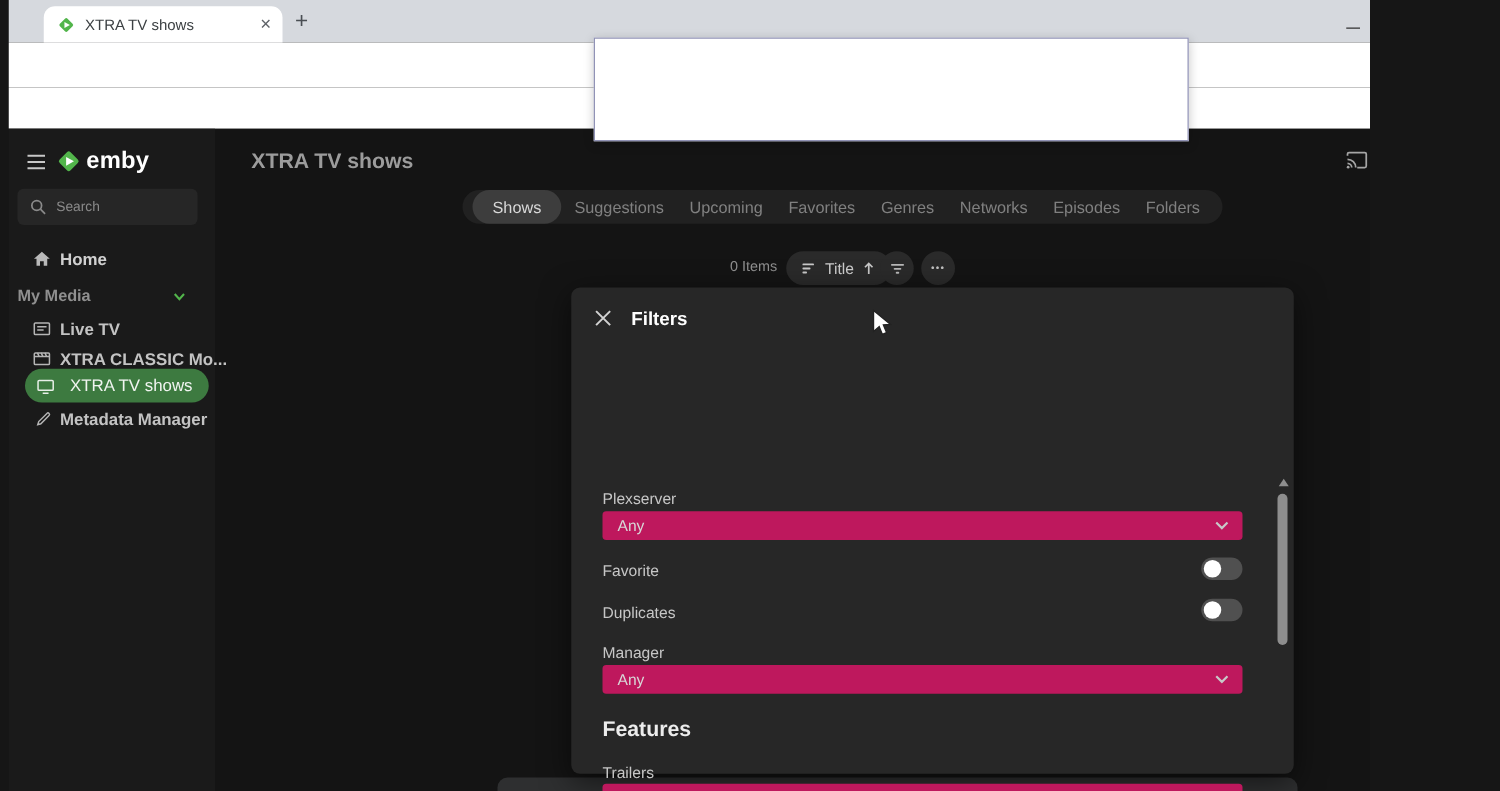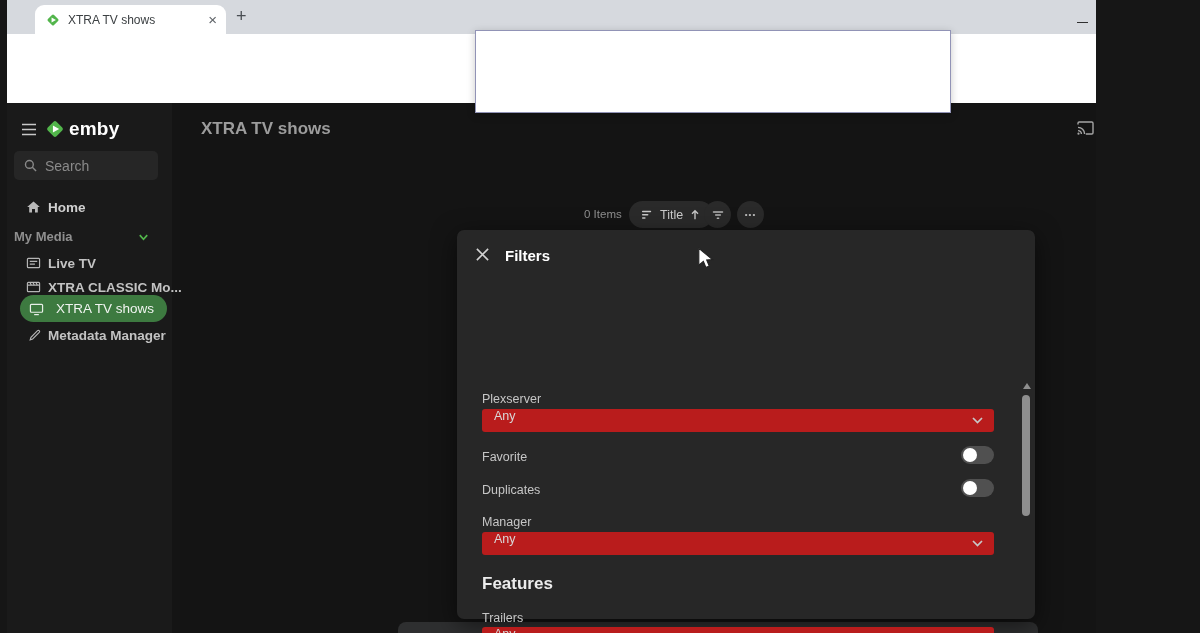--- a/index.html
+++ b/index.html
@@ -26,21 +26,21 @@
   .ecosia{background:#9fc43c;color:#223322;font-size:10px;}
   .nextpvr{background:#151515;color:#fff;font-size:9px;}
   .plexbox{width:15px;height:15px;border-radius:3px;background:#191919;display:flex;align-items:center;justify-content:center;}
   .vsep{position:absolute;width:1px;background:#d4d7da;}
   
   .page{left:0;top:103px;width:1200px;height:530px;background:#141414;}
   .sidebar{position:absolute;left:0;top:0;width:172px;height:530px;background:#1a1a1a;}
   .brand{position:absolute;left:45px;top:15px;display:flex;align-items:center;gap:4px;}
   .brand-word{font-size:19px;font-weight:bold;color:#fff;letter-spacing:.2px;}
   .searchbox{position:absolute;left:14px;top:48px;width:144px;height:29px;background:#262626;border-radius:5px;display:flex;align-items:center;padding:0 10px;box-sizing:border-box;gap:8px;}
-  .search-ph{font-size:14px;color:#8a8a8a;}
+  .search-ph{font-size:11px;color:#8a8a8a;}
   .navrow{position:absolute;left:0;width:172px;height:26px;display:flex;align-items:center;}
   .navrow .ic{position:absolute;left:26px;display:flex;}
   .navrow .lbl{position:absolute;left:48px;font-size:13.5px;color:#c3c3c3;white-space:nowrap;font-weight:bold;}
   .section-h{position:absolute;left:14px;top:126px;font-size:13px;font-weight:bold;color:#8f8f8f;}
   .navpill{position:absolute;left:20px;top:192px;width:147px;height:27px;background:#3d7a40;border-radius:16px;display:flex;align-items:center;}
   .navpill .ic{margin-left:9px;display:flex;}
   .navpill .lbl{margin-left:12px;font-size:13.5px;color:#f0f4f0;white-space:nowrap;}
   .page-title{position:absolute;left:201px;top:16px;font-size:17px;font-weight:600;color:#9c9c9c;}
   .hdr-ic{position:absolute;top:17px;display:flex;}
   .etabs{position:absolute;left:370px;top:49px;width:608px;height:27px;background:#212121;border-radius:14px;display:flex;align-items:center;justify-content:space-between;padding:0 8px;box-sizing:border-box;}
@@ -50,21 +50,21 @@
   .sortbtn{position:absolute;left:629px;top:98px;height:27px;background:#2a2a2a;border-radius:14px;display:flex;align-items:center;gap:6px;padding:0 12px;}
   .sortbtn .sl{font-size:12.5px;color:#cccccc;}
   .roundbtn{position:absolute;top:98px;width:27px;height:27px;border-radius:50%;background:#2a2a2a;display:flex;align-items:center;justify-content:center;}
   .morebtn{color:#c0c0c0;font-size:8px;letter-spacing:1px;}
   .behind-strip{position:absolute;left:398px;top:519px;width:640px;height:11px;background:#2e2f30;border-radius:8px 8px 0 0;}
   
   .dialog{position:absolute;left:430px;top:127px;width:578px;height:389px;background:#272727;border-radius:7px;box-shadow:0 6px 24px rgba(0,0,0,.55);margin-left:27px;}
   .dlg-title{position:absolute;left:48px;top:17px;font-size:15px;font-weight:bold;color:#ffffff;}
   .dlg-x{position:absolute;left:18px;top:17px;display:flex;}
   .dlg-label{position:absolute;left:25px;font-size:12.5px;color:#c6c6c6;}
-  .dlg-select{position:absolute;left:25px;width:512px;height:23px;background:#b91c1c;border-radius:3px;display:flex;padding:0 12px;box-sizing:border-box;}
+  .dlg-select{position:absolute;left:25px;width:512px;height:23px;background:#be185d;border-radius:3px;display:flex;align-items:center;padding:0 12px;box-sizing:border-box;}
   .dlg-select .val{font-size:12.5px;color:#d8d8d8;}
   .dlg-select svg{position:absolute;right:11px;top:8px;}
   .dlg-head{position:absolute;left:25px;font-size:17px;font-weight:bold;color:#ececec;}
   .toggle{position:absolute;left:504px;width:33px;height:18px;border-radius:9px;background:#505050;}
   .toggle::after{content:"";position:absolute;left:2px;top:2px;width:14px;height:14px;border-radius:50%;background:#ffffff;}
   .tri-up{width:0;height:0;border-left:4px solid transparent;border-right:4px solid transparent;border-bottom:6px solid #8e8e8e;}
   .tri-down{width:0;height:0;border-left:4px solid transparent;border-right:4px solid transparent;border-top:6px solid #8e8e8e;}
   .dlg-thumb{position:absolute;left:565px;top:165px;width:8px;height:121px;background:#8e8e8e;border-radius:4px;}
   
   .bscroll{position:absolute;left:1186px;top:0;width:11px;height:530px;background:#e8e9ea;border-radius:0 0 4px 0;}
@@ -319,20 +319,30 @@
     <span class="hdr-ic" style="left:1144px">
         <svg width="17" height="17" viewBox="0 0 16 16">
           <g stroke="#a5a5a5" stroke-width="1.3" fill="none">
             <circle cx="8" cy="8" r="5"></circle>
             <circle cx="8" cy="8" r="1.9"></circle>
             <path d="M8 1 V3 M8 13 V15 M1 8 H3 M13 8 H15 M3.05 3.05 L4.45 4.45 M11.55 11.55 L12.95 12.95 M12.95 3.05 L11.55 4.45 M4.45 11.55 L3.05 12.95"></path>
           </g>
         </svg>
       </span>
 
+    <div class="etabs">
+      <span class="etab active">Shows</span>
+      <span class="etab">Suggestions</span>
+      <span class="etab">Upcoming</span>
+      <span class="etab">Favorites</span>
+      <span class="etab">Genres</span>
+      <span class="etab">Networks</span>
+      <span class="etab">Episodes</span>
+      <span class="etab">Folders</span>
+    </div>
 
     <span class="count">0 Items</span>
     <div class="sortbtn">
       <svg width="13" height="13" viewBox="0 0 14 14">
           <g fill="#c8c8c8">
             <rect x="1" y="3" width="10" height="1.6" rx=".8"></rect>
             <rect x="1" y="6.5" width="7" height="1.6" rx=".8"></rect>
             <rect x="1" y="10" width="4" height="1.6" rx=".8"></rect>
           </g>
         </svg>

